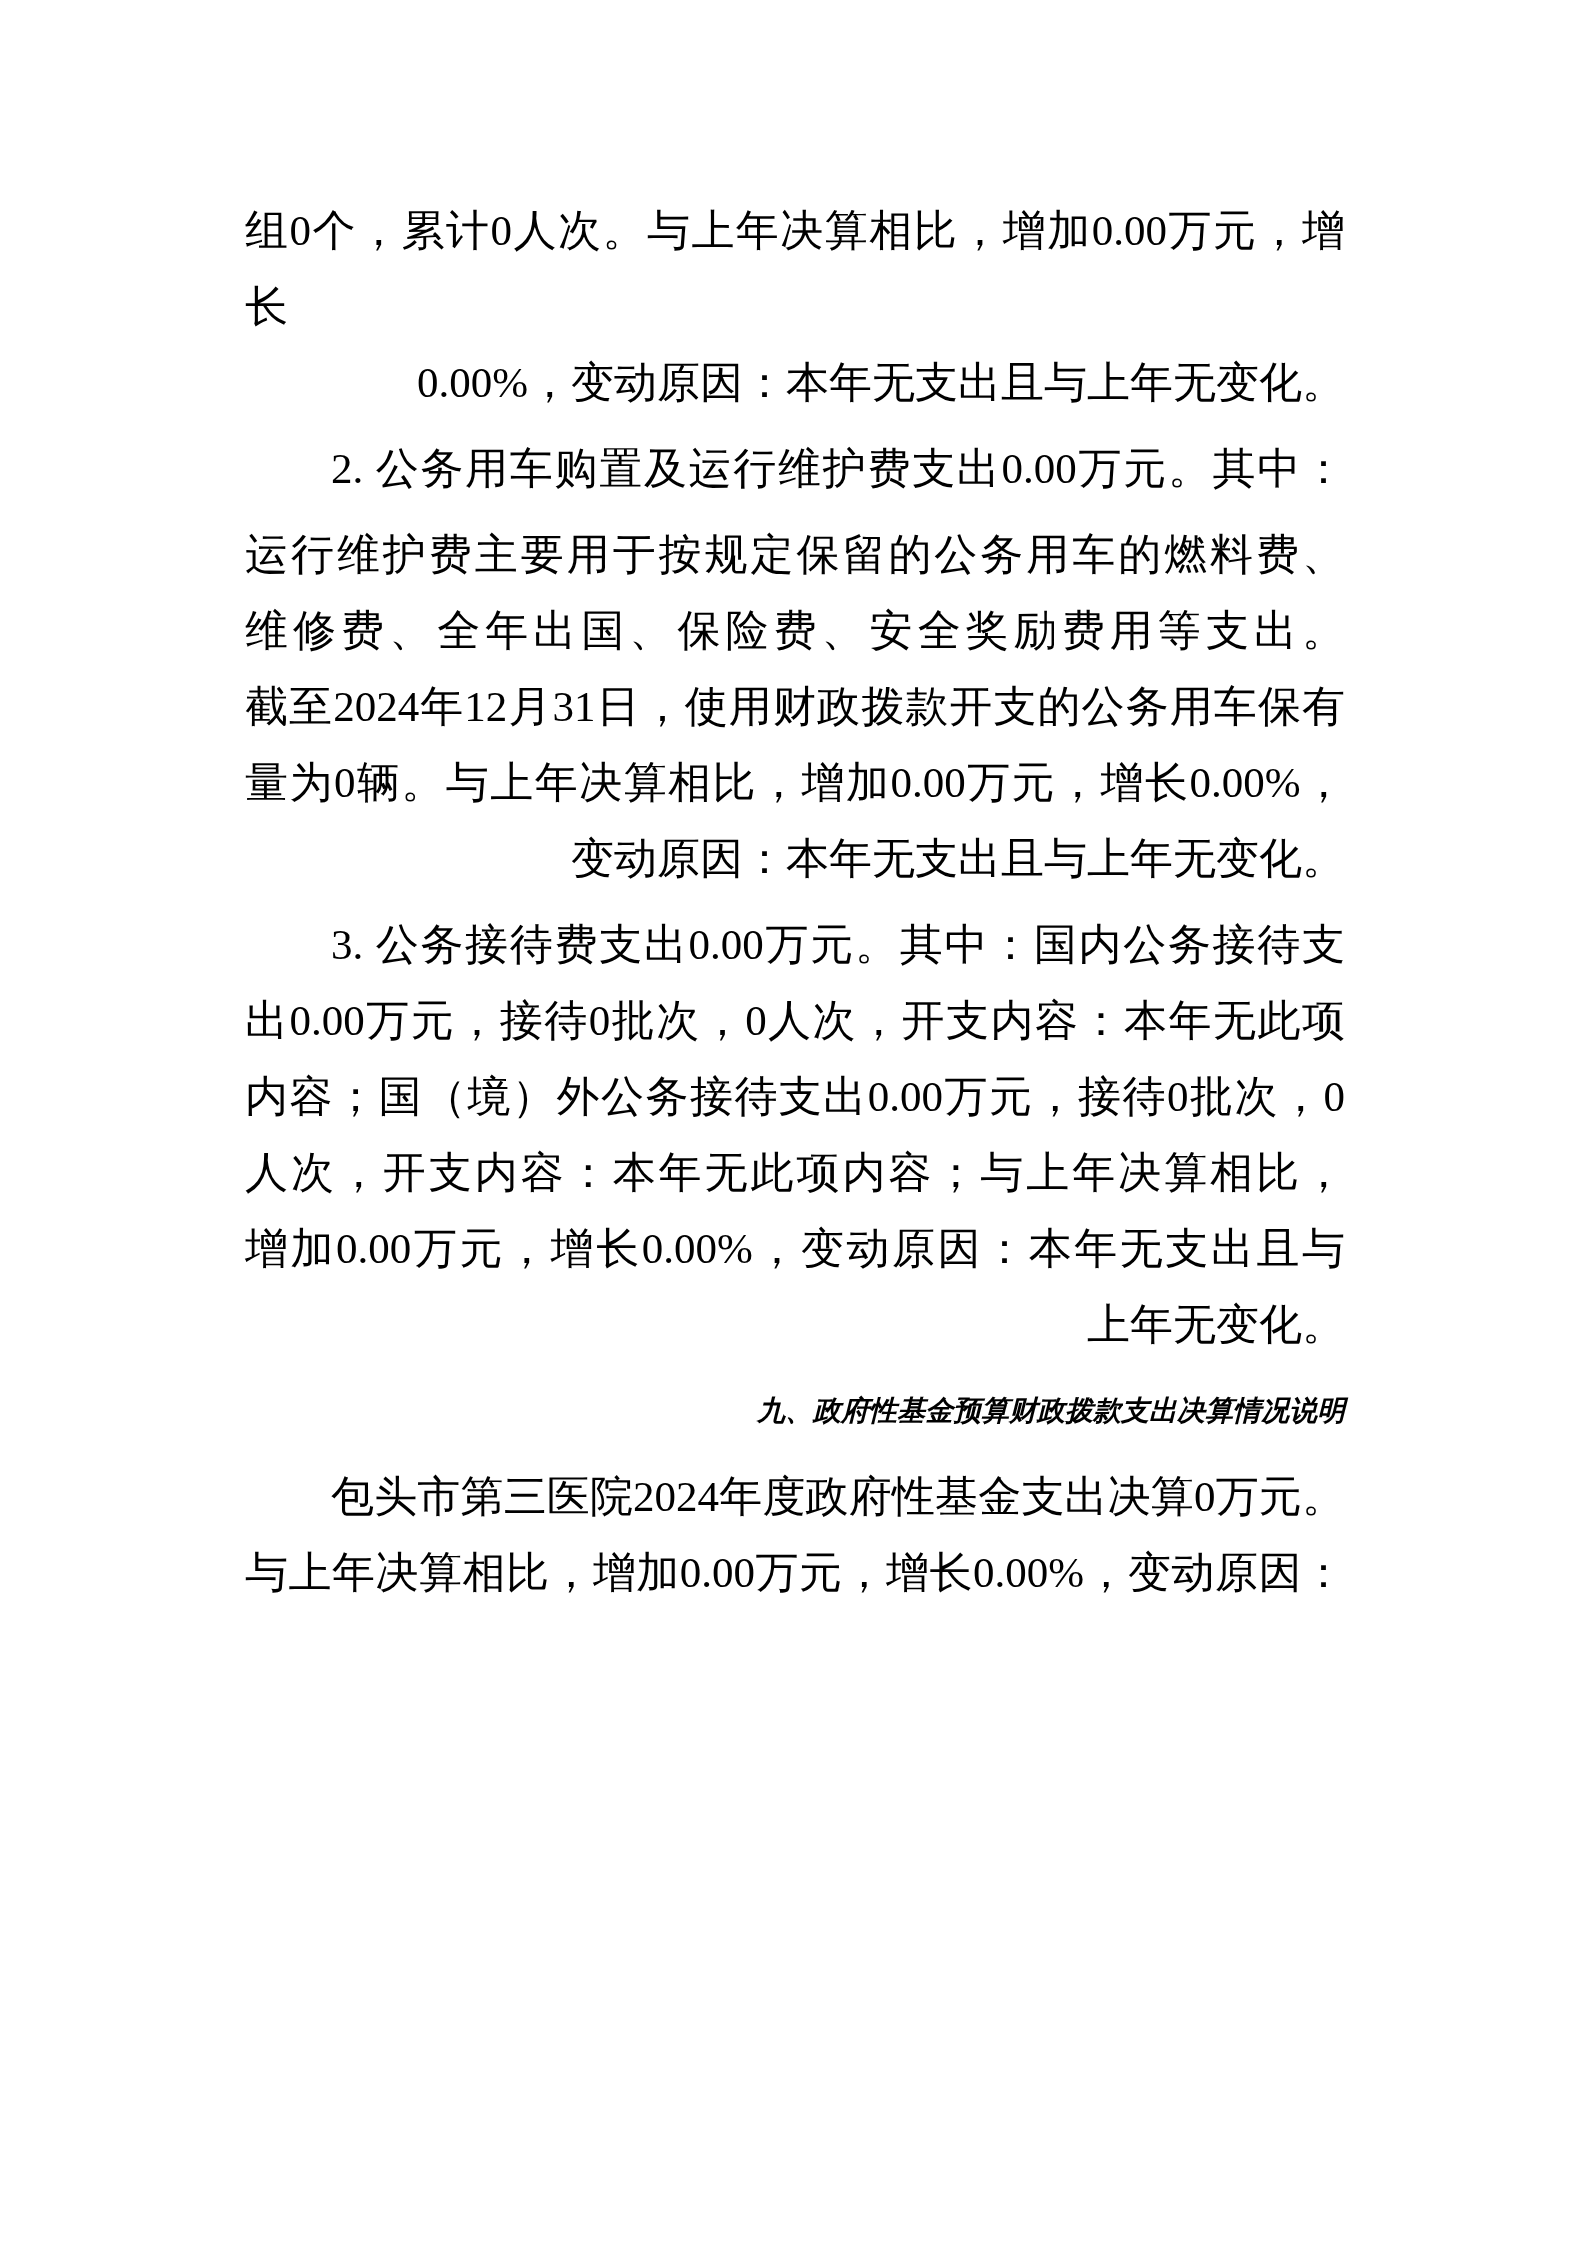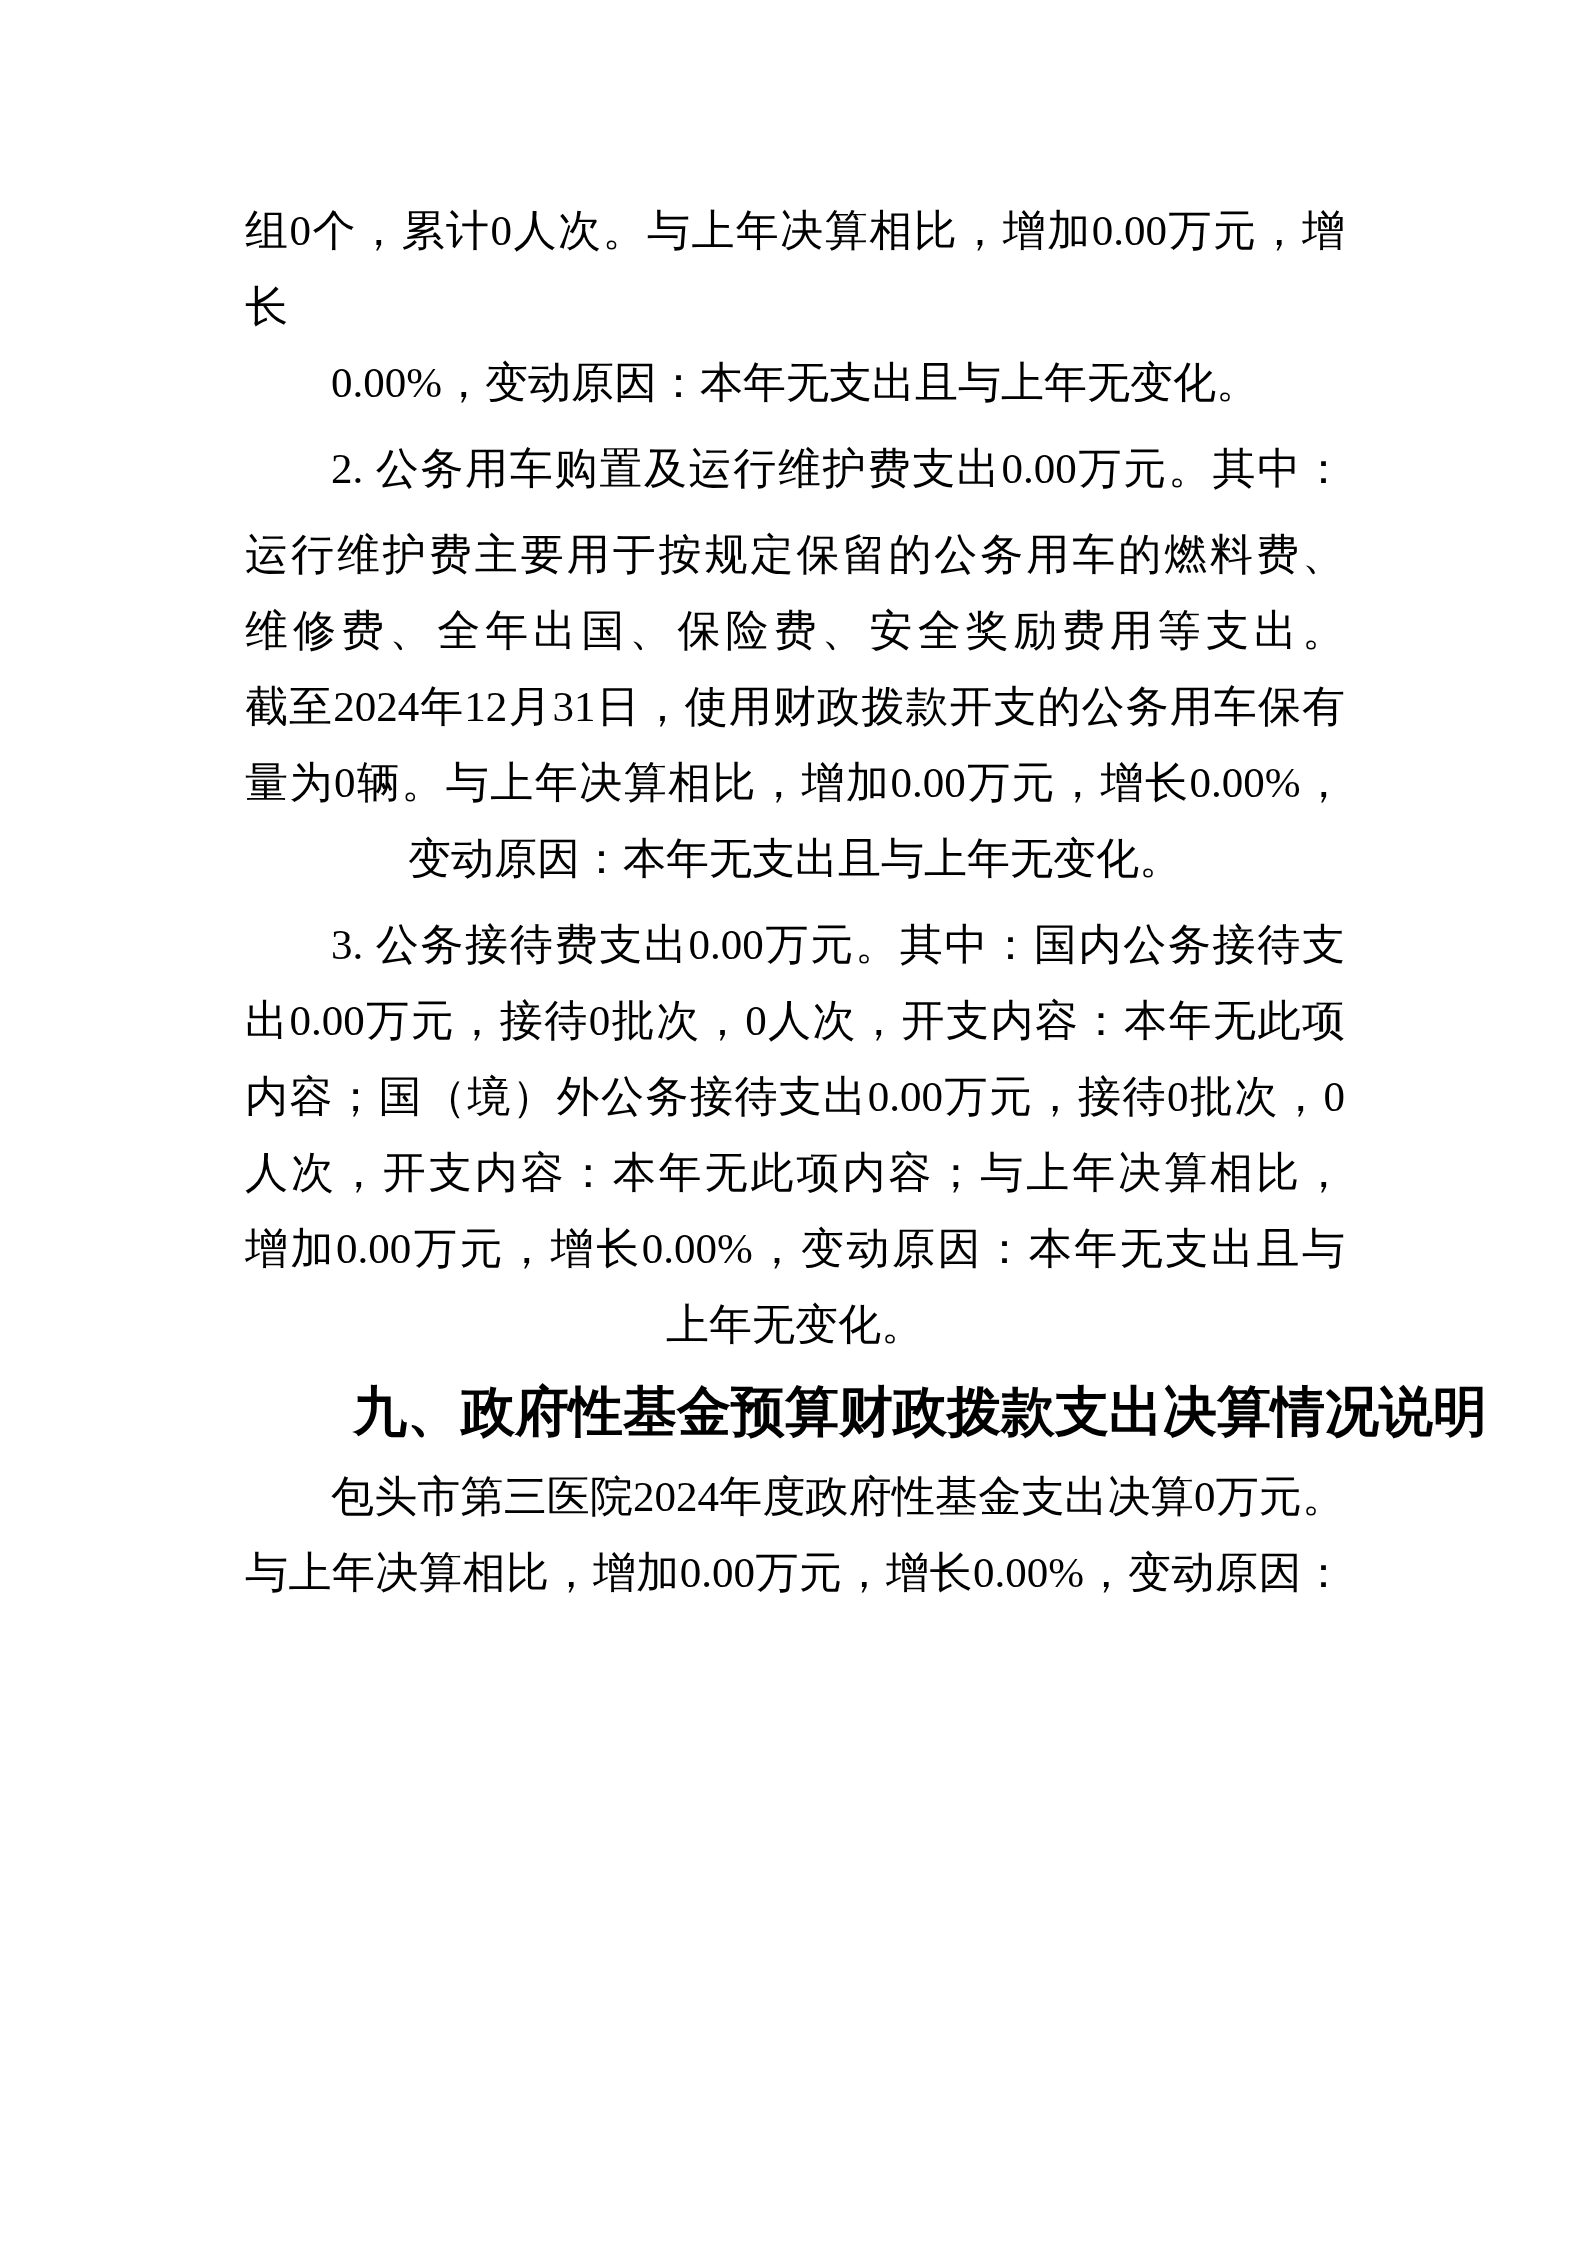--- a/index.html
+++ b/index.html
@@ -29,35 +29,36 @@
   .para + .para {
     margin-top: 10px;
   }
   .para.gap-lg {
     margin-top: 26px;
   }
   .line {
     font-size: 43px;
     line-height: 76px;
     white-space: nowrap;
-    text-align: center;
+    text-align: right;
     color: #000000;
   }
   .line.indent {
     text-indent: 2em;
   }
   .line.fill {
     white-space: normal;
     text-align: justify;
     text-align-last: justify;
   }
   .para.heading .line {
     font-family: "Liberation Sans", "DejaVu Sans", sans-serif;
     font-weight: 700;
-    font-size: 54px;
+    font-size: 28px;
+    font-style: italic;
   }
 </style>
 </head>
 <body>
 
 <div class="page">
   <div class="text-block">
       <div class="para">
         <div class="line fill">组0个，累计0人次。与上年决算相比，增加0.00万元，增长</div>
         <div class="line">0.00%，变动原因：本年无支出且与上年无变化。</div>

